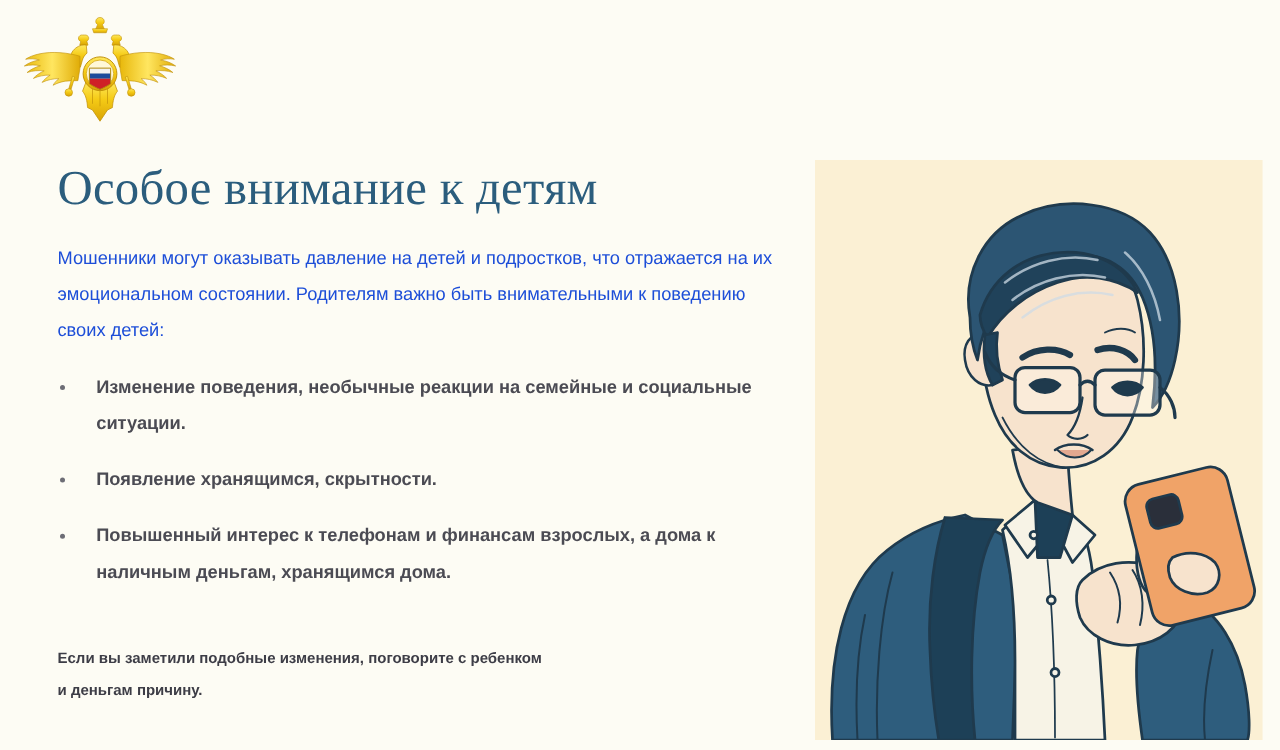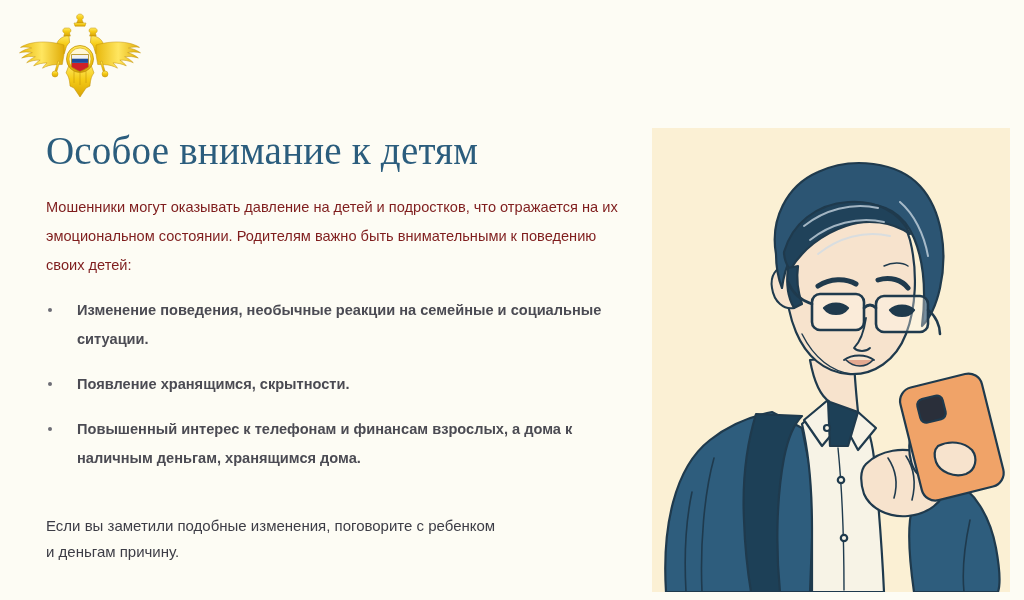--- a/index.html
+++ b/index.html
@@ -48,21 +48,21 @@
     line-height: 46px;
     letter-spacing: 0.2px;
     color: #2b5d7d;
     white-space: nowrap;
   }
 
   .intro {
     margin: 19px 16px 0 0;
     font-size: 14.6px;
     line-height: 29px;
-    color: #7f1d1d;
+    color: #1d4ed8;
     width: 572px;
   }
 
   .bullets {
     margin: 16px 0 0 0;
     padding: 0;
     list-style: none;
   }
   .bullet {
     position: relative;
@@ -80,23 +80,23 @@
     left: 2px;
     top: 12px;
     width: 4px;
     height: 4px;
     background: #6d6d75;
     border-radius: 50%;
   }
 
   .conclusion {
     margin: 40px 0 4px 0;
-    font-size: 15px;
+    font-size: 12px;
     line-height: 26px;
-    font-weight: normal;
+    font-weight: bold;
     color: #3d3d46;
     width: 520px;
   }
   .conclusion .cline { display: block; }
 
   
   .illustration {
     position: absolute;
     left: 652px;
     top: 128px;

